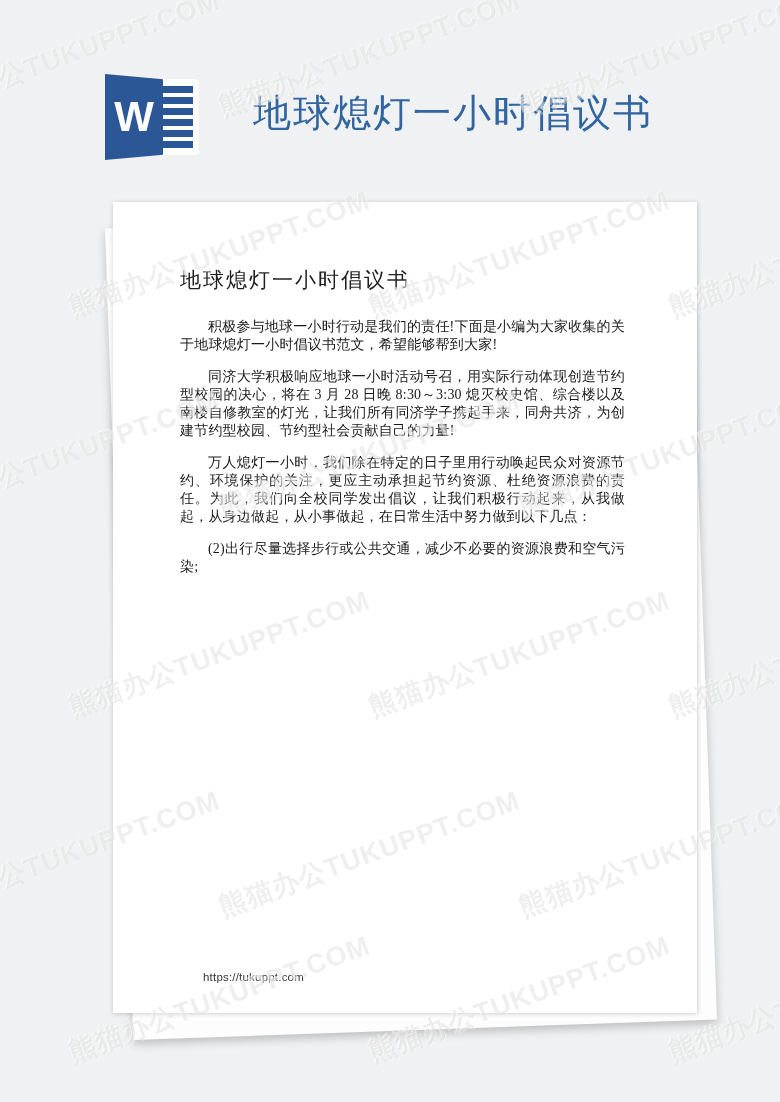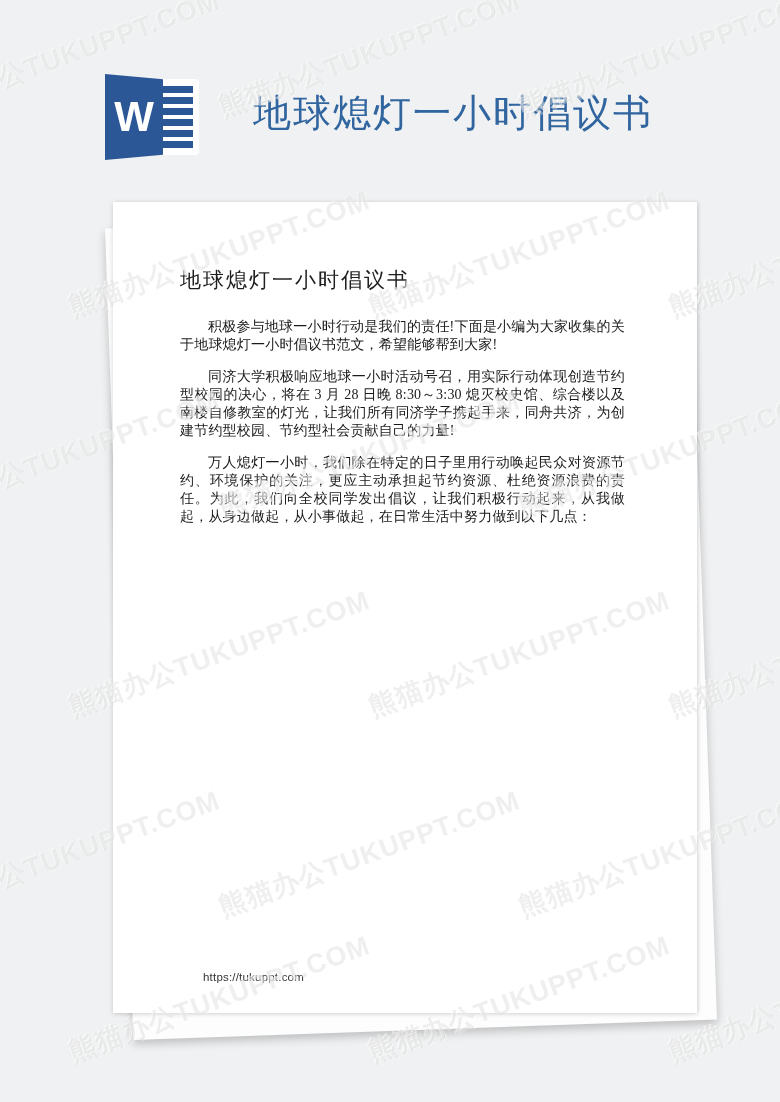--- a/index.html
+++ b/index.html
@@ -137,18 +137,19 @@
 </header>
 
 <div class="paper paper-behind"></div>
 <div class="paper paper-main">
   <div class="doc-inner">
     <h2 class="doc-title">地球熄灯一小时倡议书</h2>
     <div class="doc-body" id="doc-body">
         <p>积极参与地球一小时行动是我们的责任!下面是小编为大家收集的关于地球熄灯一小时倡议书范文，希望能够帮到大家!</p>
         <p>同济大学积极响应地球一小时活动号召，用实际行动体现创造节约型校园的决心，将在 3 月 28 日晚 8:30～3:30 熄灭校史馆、综合楼以及南楼自修教室的灯光，让我们所有同济学子携起手来，同舟共济，为创建节约型校园、节约型社会贡献自己的力量!</p>
         <p>万人熄灯一小时，我们除在特定的日子里用行动唤起民众对资源节约、环境保护的关注，更应主动承担起节约资源、杜绝资源浪费的责任。为此，我们向全校同学发出倡议，让我们积极行动起来，从我做起，从身边做起，从小事做起，在日常生活中努力做到以下几点：</p>
+        <p>(2)出行尽量选择步行或公共交通，减少不必要的资源浪费和空气污染;</p>
       </div>
     <div class="doc-footer">
       <a href="#">https://tukuppt.com</a>
     </div>
   </div>
 </div>
 
 </body></html>

